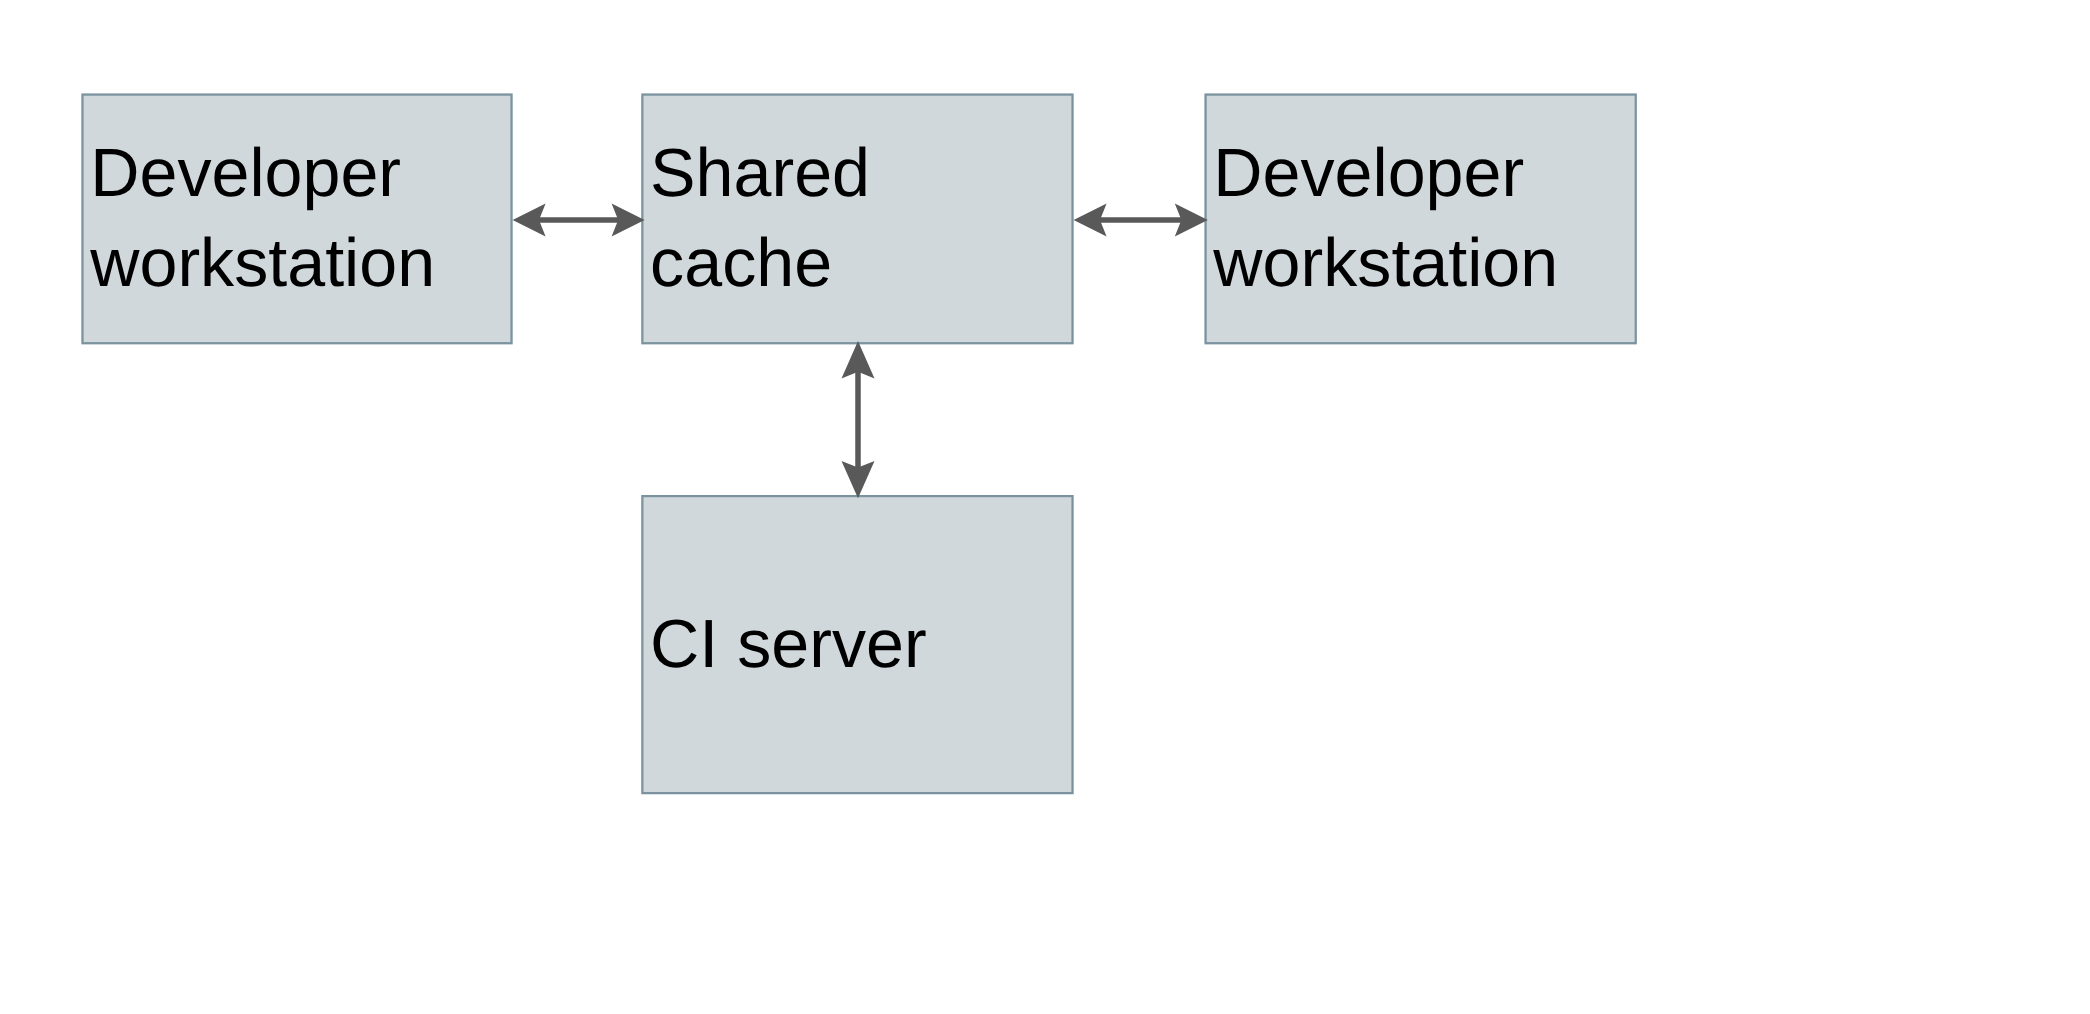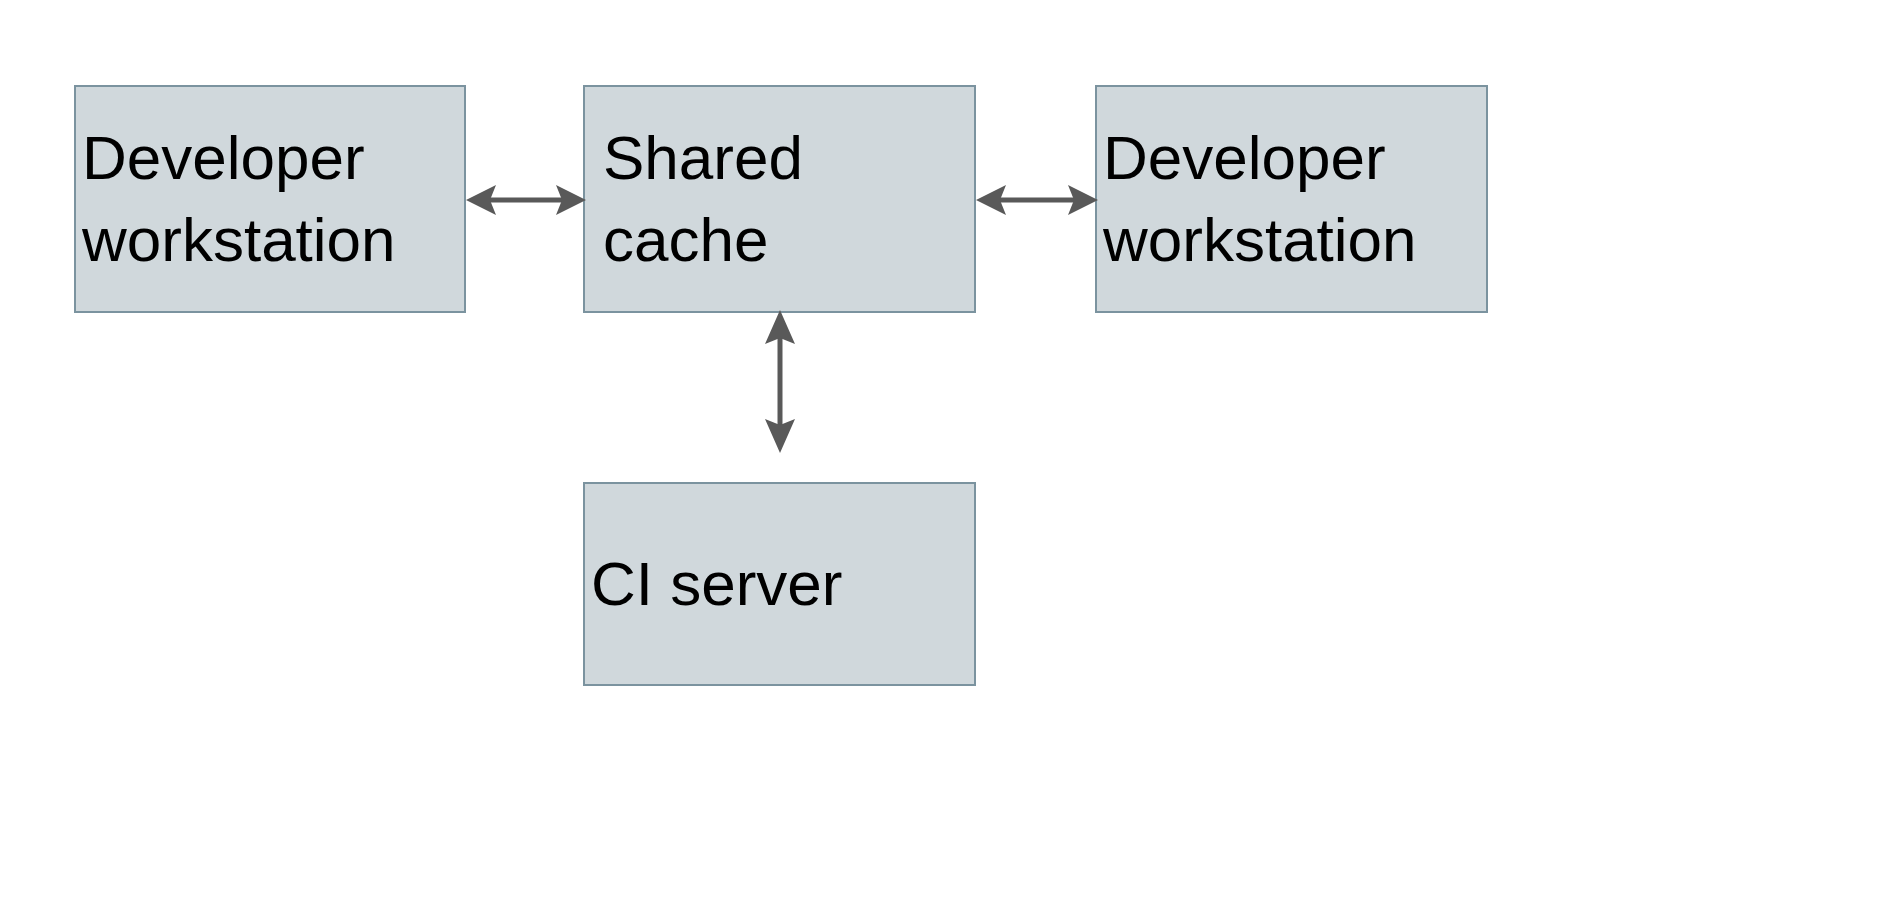--- a/index.html
+++ b/index.html
@@ -36,23 +36,23 @@
     user-select: none;
   }
   .node-label {
     display: block;
     width: 100%;
     padding: 0 6px;
     box-sizing: border-box;
   }
   
   #node-dev-left   { left: 74px;   top: 85px;  width: 392px; height: 228px; }
-  #node-shared     { left: 583px;  top: 85px;  width: 393px; height: 228px; padding-left: 12px; }
+  #node-shared     { left: 583px;  top: 85px;  width: 393px; height: 228px; }
   #node-dev-right  { left: 1095px; top: 85px;  width: 393px; height: 228px; }
-  #node-ci         { left: 583px;  top: 450px; width: 393px; height: 204px; margin-top: 32px; }
+  #node-ci         { left: 583px;  top: 450px; width: 393px; height: 272px; }
 
   .connector {
     position: absolute;
     overflow: visible;
   }
   #conn-left  { left: 466px; top: 170px; width: 120px; height: 60px; }
   #conn-right { left: 976px; top: 170px; width: 122px; height: 60px; }
   #conn-down  { left: 750px; top: 310px; width: 60px; height: 143px; }
 
   .arrow-stroke {

